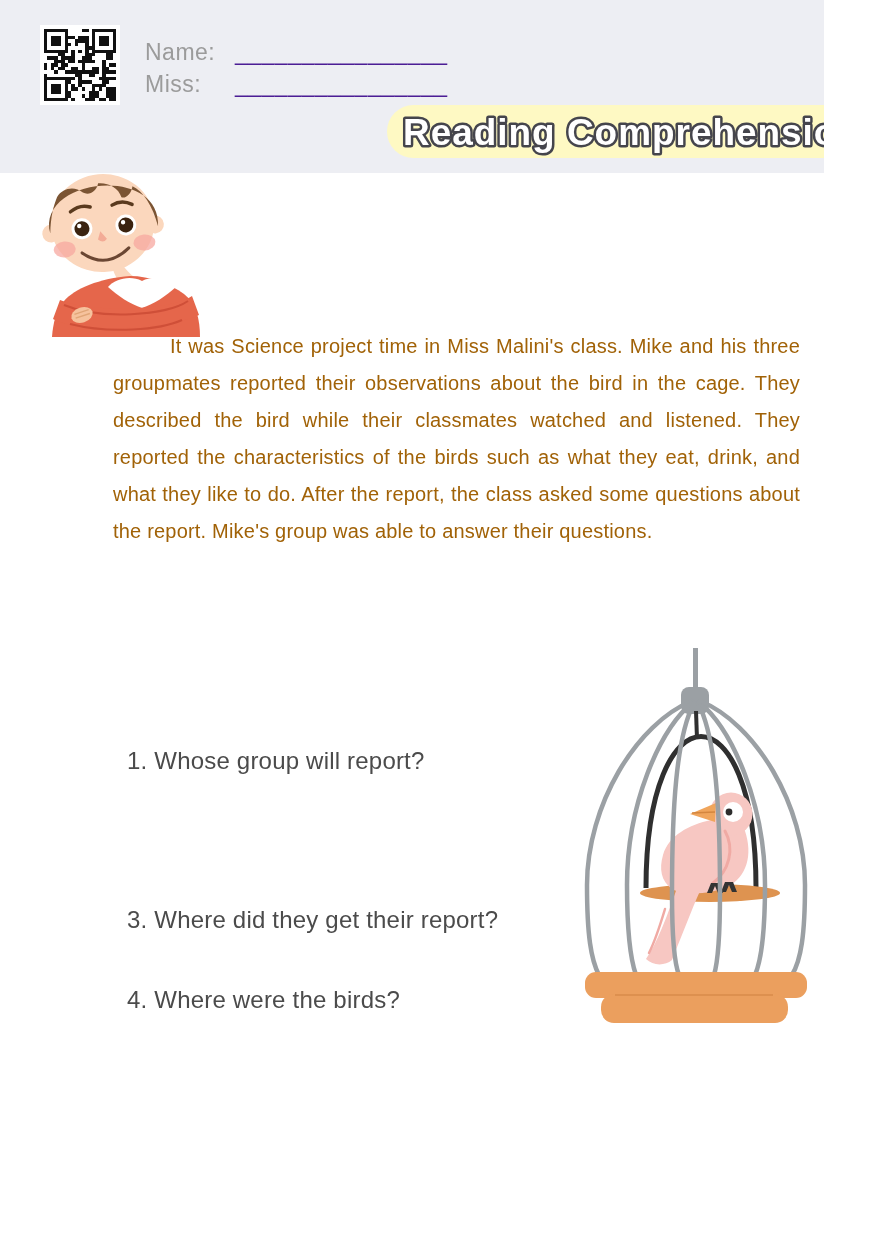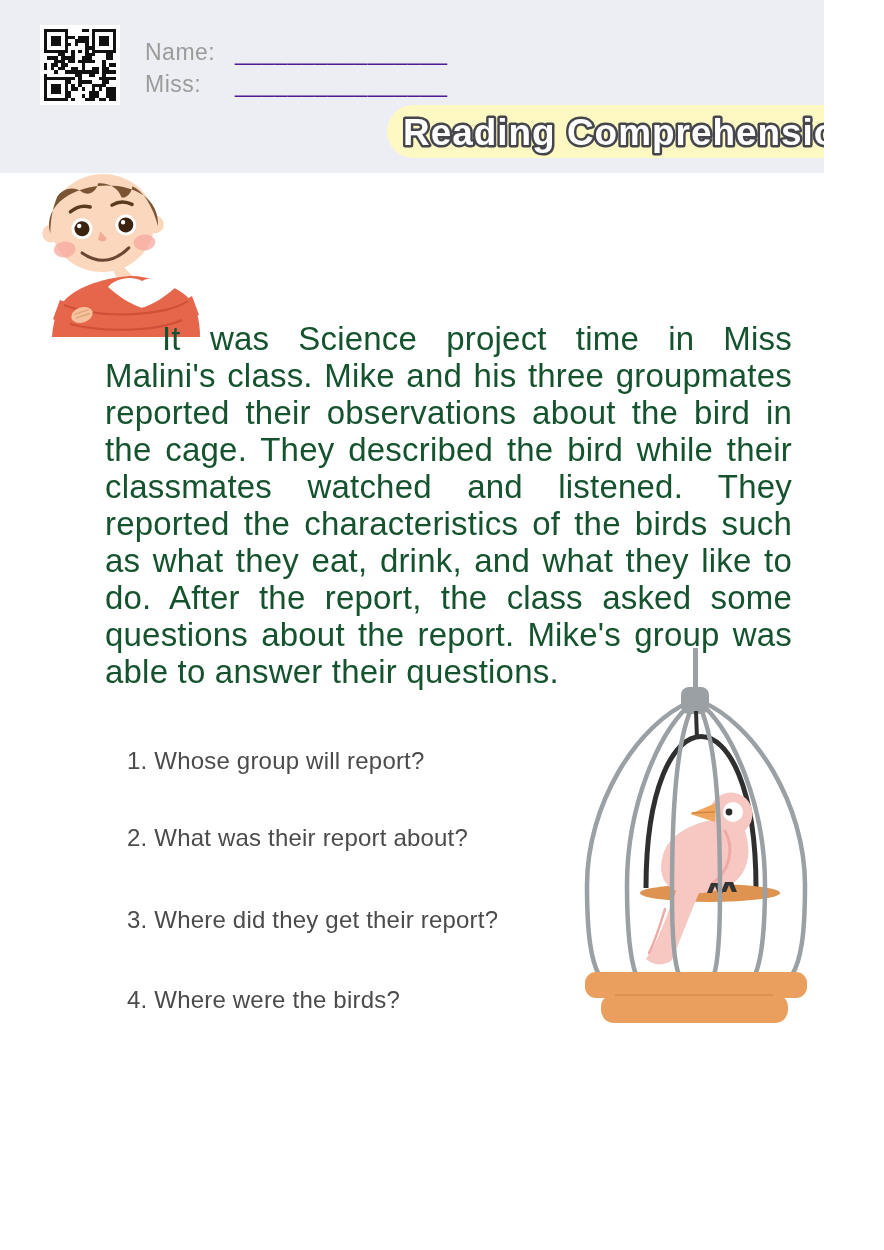--- a/index.html
+++ b/index.html
@@ -13,22 +13,22 @@
   .id-row{display:flex;height:32px;line-height:32px;}
   .id-row .lbl{min-width:77px;}
   .id-row .line{margin-left:13px;white-space:pre;color:#4c1d95;}
   .banner{position:absolute;left:387px;top:105px;width:497px;height:53px;background:#fef9c3;
           border-radius:27px 0 0 27px;}
   .banner svg{display:block;width:497px;height:53px;}
   .banner text{font-family:"Liberation Sans",sans-serif;font-weight:bold;font-size:37px;
           fill:#FFFFFF;stroke:#45454C;stroke-width:5px;paint-order:stroke;stroke-linejoin:round;
           letter-spacing:1px;}
   .boy{position:absolute;left:30px;top:143px;width:175px;height:197px;}
-  .passage{position:absolute;left:105px;top:320px;width:687px;margin:0;
-           font-size:33px;line-height:37px;color:#14532d;text-align:justify;text-indent:57px;
+  .passage{position:absolute;left:105px;top:320px;width:687px;margin:8px;
+           font-size:20px;line-height:37px;color:#a16207;text-align:justify;text-indent:57px;
            letter-spacing:.2px;}
   .q{position:absolute;left:127px;font-size:24px;line-height:30px;color:#4B4B4B;letter-spacing:.2px;}
   .q1{top:746px}.q2{top:823px}.q3{top:905px}.q4{top:985px}.q5{top:1076px}
   .cage{position:absolute;left:575px;top:645px;width:290px;height:380px;}
 </style>
 </head>
 <body>
 
 <div class="page">
 
@@ -329,21 +329,20 @@
     <path d="M40,181 C80,191 130,187 152,177" stroke="#cf4f38" stroke-width="2" fill="none"></path>
     <g transform="rotate(-18 52 172)">
       <ellipse cx="52" cy="172" rx="11" ry="7.5" fill="#f6c29d"></ellipse>
       <path d="M45,169 L60,169 M45,173 L60,173" stroke="#e0a577" stroke-width="1.4"></path>
     </g>
   </svg>
 
   <p class="passage">It was Science project time in Miss Malini's class. Mike and his three groupmates reported their observations about the bird in the cage. They described the bird while their classmates watched and listened. They reported the characteristics of the birds such as what they eat, drink, and what they like to do. After the report, the class asked some questions about the report. Mike's group was able to answer their questions.</p>
 
   <div class="q q1">1. Whose group will report?</div>
-  <div class="q q2">2. What was their report about?</div>
   <div class="q q3">3. Where did they get their report?</div>
   <div class="q q4">4. Where were the birds?</div>
 
   <svg class="cage" viewBox="0 0 290 380">
     <line x1="120.5" y1="3" x2="120.5" y2="44" stroke="#9BA0A4" stroke-width="5"></line>
     <rect x="106" y="42" width="28" height="27" rx="8" fill="#9BA0A4"></rect>
     <path d="M121,66 L122,94" stroke="#2f2f2f" stroke-width="4" fill="none"></path>
     <path d="M71,243 C71,41 181,41 181,243" stroke="#2f2f2f" stroke-width="5" fill="none"></path>
     <ellipse cx="135" cy="248" rx="70" ry="9" fill="#DE9350"></ellipse>
     <g>

